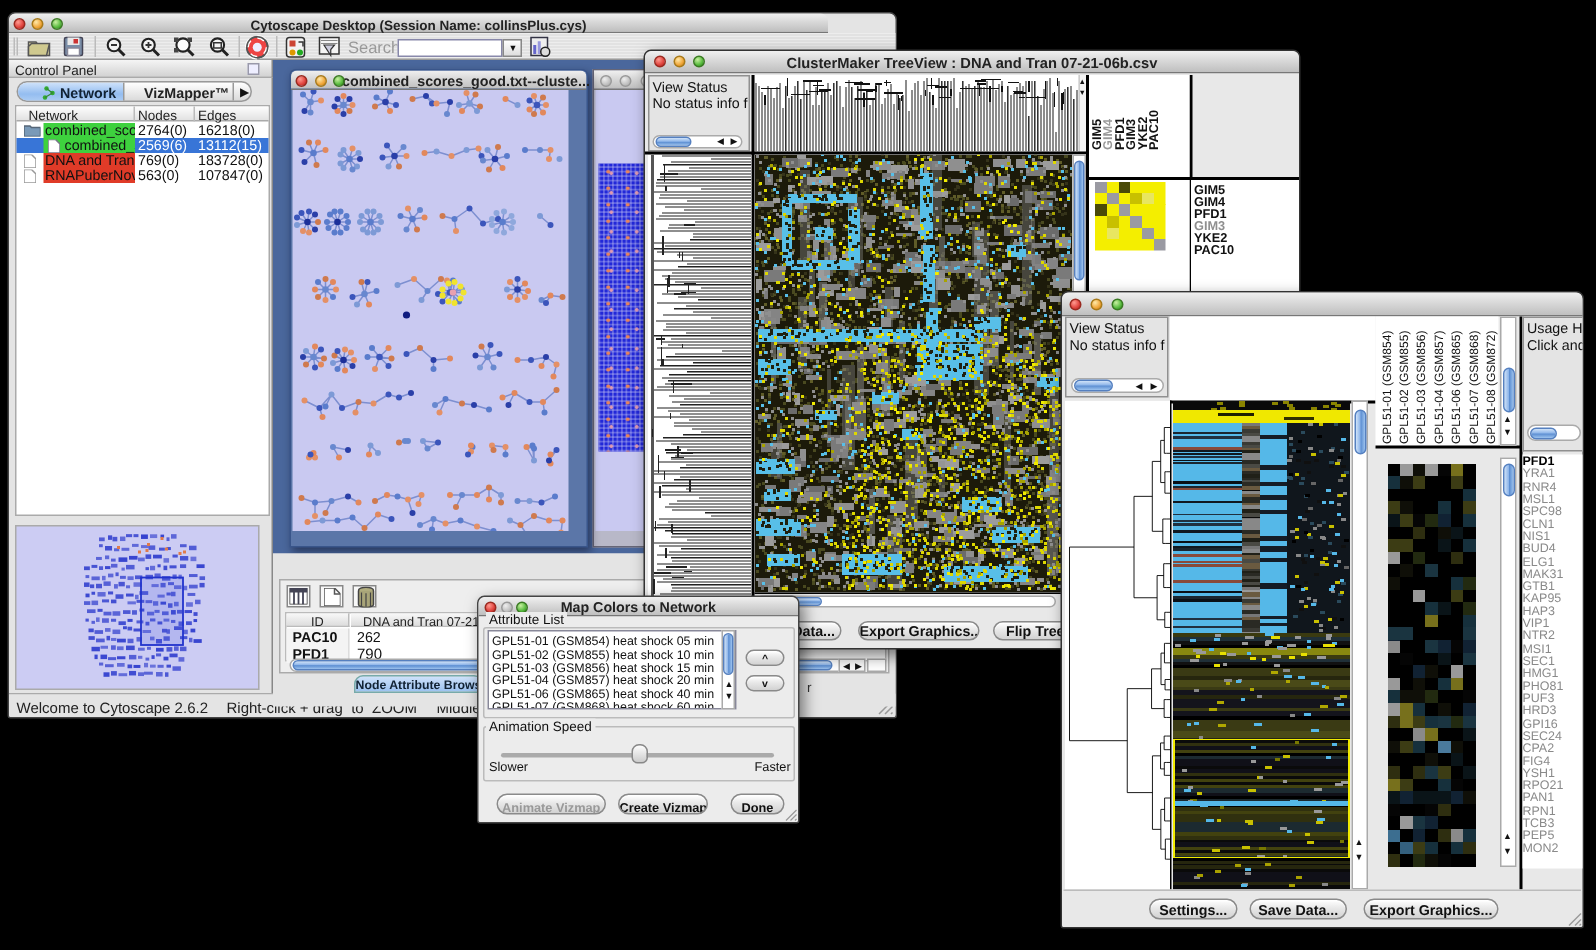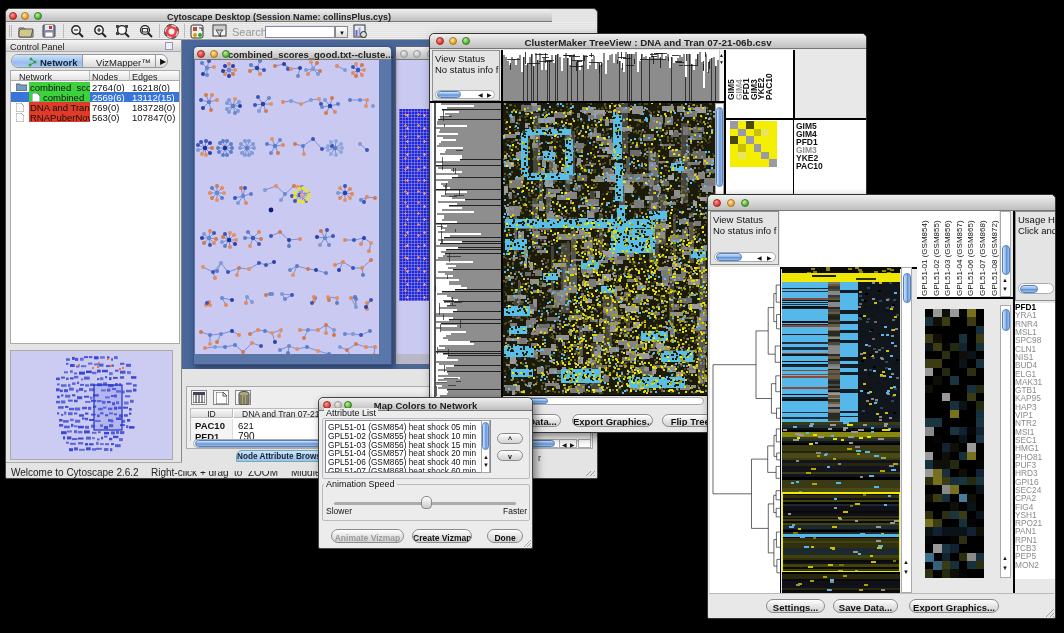--- a/index.html
+++ b/index.html
@@ -110,21 +110,21 @@
 
   <div class="a" style="left:5px;top:2px;width:157px;height:14px;border:1px solid #999;border-radius:7px;background:linear-gradient(#fff,#dadada);overflow:hidden">
    <div class="a" style="left:0;top:0;width:71px;height:14px;background:linear-gradient(#cfe2fa,#94bdf0 55%,#b4d2f6);border-right:1px solid #999"></div>
    <svg style="left:16px;top:2px" width="10" height="10" viewBox="0 0 10 10">
           <circle cx="3" cy="2" r="1.5" fill="#3a3"></circle>
           <circle cx="2" cy="8" r="1.5" fill="#3a3"></circle>
           <circle cx="7" cy="5" r="1.5" fill="#3a3"></circle>
           <path d="M3 2l4 3-5 3" stroke="#383" fill="none" stroke-width=".8"></path>
         </svg>
    <div class="a" style="left:28px;top:2px;font-size:9.5px;font-weight:bold;color:#123">Network</div>
-   <div class="a" style="left:84px;top:2px;font-size:9.5px;font-weight:normal;color:#222">VizMapper™</div>
+   <div class="a" style="left:84px;top:2px;font-size:9.5px;font-weight:bold;color:#222">VizMapper™</div>
    <div class="a" style="left:143px;top:0;width:14px;height:14px;border-left:1px solid #999"></div>
    <div class="arr" style="left:148px;top:4px;font-size:8px">▶</div>
   </div>
 
   <div class="a" style="left:4px;top:18px;width:170px;height:274px;background:#fff;border:1px solid #aaa">
    <div class="a" style="left:0;top:0;width:168px;height:10px;background:linear-gradient(#fdfdfd,#e2e2e2);border-bottom:1px solid #aaa">
     <span class="a" style="left:8px;top:1px;font-size:9px;color:#222">Network</span>
     <span class="a" style="left:81px;top:1px;font-size:9px;color:#222">Nodes</span>
     <span class="a" style="left:121px;top:1px;font-size:9px;color:#222">Edges</span>
     <div class="a" style="left:78px;top:0;width:1px;height:10px;background:#bbb"></div>
@@ -783,21 +783,21 @@
             <path d="M1 3v9c0 1 2.2 2 5 2s5-1 5-2V3" fill="#a8a478" stroke="#444"></path>
             <path d="M3 4v9M6 4.5v9M9 4v9" stroke="#444" stroke-width=".8"></path>
           </svg>
         </div>
 
    <div class="a" style="left:3px;top:21px;width:401px;height:33px;background:#fff;border:1px solid #bbb">
     <div class="a" style="left:0;top:0;width:42px;height:9px;background:linear-gradient(#f8f8f8,#ddd);border-right:1px solid #bbb;border-bottom:1px solid #bbb;font-size:8.5px;text-align:center;color:#222">ID</div>
     <div class="a" style="left:43px;top:0;width:357px;height:9px;background:linear-gradient(#f8f8f8,#ddd);border-bottom:1px solid #bbb;font-size:8.5px;color:#222;padding-left:8px;white-space:nowrap">DNA and Tran 07-21-06b</div>
     <div class="a" style="left:0;top:10px;width:42px;height:23px;background:#f4f4f4;border-right:1px solid #ddd"></div>
     <span class="a" style="left:4px;top:11px;font-size:9.5px;font-weight:bold;color:#111">PAC10</span>
-    <span class="a" style="left:47px;top:11px;font-size:9.5px;color:#111">621</span>
+    <span class="a" style="left:47px;top:11px;font-size:9.5px;color:#111">262</span>
     <span class="a" style="left:4px;top:22px;font-size:9.5px;font-weight:bold;color:#111">PFD1</span>
     <span class="a" style="left:47px;top:22px;font-size:10px;color:#111">790</span>
    </div>
 
    <div class="sbh" style="left:6px;top:52px;width:370px;height:9px"></div>
    <div class="thumbh" style="left:8px;top:53px;width:360px;height:7px"></div>
    <div class="a" style="left:372px;top:52px;width:18px;height:9px;background:#f8f8f8;border:1px solid #aaa">
           <span class="arr" style="left:2px;top:2px">◀</span>
           <span class="arr" style="left:10px;top:2px">▶</span>
         </div>

